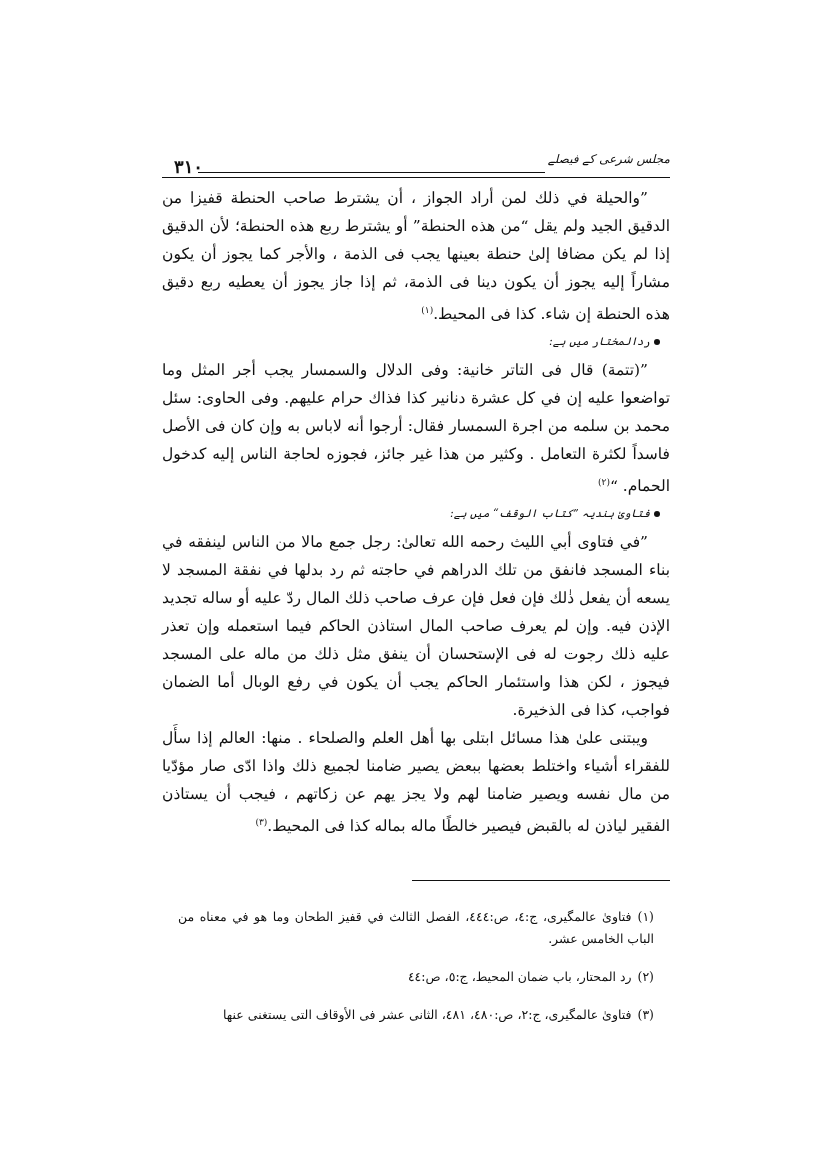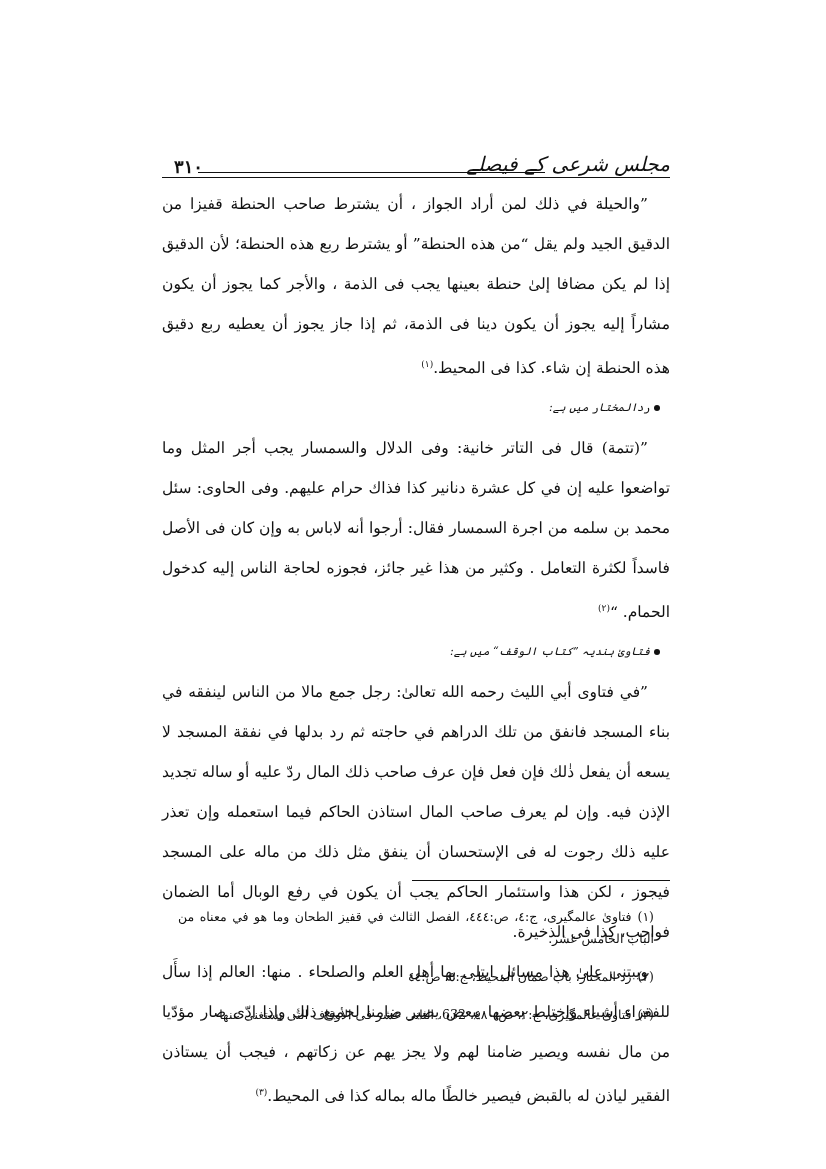--- a/index.html
+++ b/index.html
@@ -1,24 +1,24 @@
 <!DOCTYPE html>
 <html><head>
 <meta charset="utf-8">
 <style>
   html, body { margin: 0; padding: 0; background: #ffffff; }
   body { width: 826px; height: 1169px; position: relative; overflow: hidden;
          font-family: "DejaVu Serif", serif; color: #111; }
   .page { position: absolute; left: 162px; top: 150px; width: 508px; direction: rtl; }
   .header { position: relative; height: 28px; }
-  .header .title { position: absolute; right: 0; top: 2px; font-size: 20px; font-style: italic; margin-left: 40px; }
+  .header .title { position: absolute; right: 0; top: 2px; font-size: 12px; font-style: italic; margin-left: 40px; }
   .header .pageno { position: absolute; left: 12px; top: 6px; font-size: 18px; direction: ltr; font-weight: bold; }
   .header .rule-top { position: absolute; left: 36px; right: 125px; top: 22px; border-top: 1.5px solid #111; }
   .header .rule-bot { position: absolute; left: 0; right: 0; top: 27px; border-top: 1.5px solid #111; }
-  .body { margin-top: 6px; font-size: 15.5px; line-height: 40px; text-align: justify; text-align-last: right; }
+  .body { margin-top: 6px; font-size: 15.5px; line-height: 28px; text-align: justify; text-align-last: right; }
   .para { margin: 0; }
   .indent { text-indent: 22px; }
   .heading { margin: 0; padding-right: 10px; font-size: 11px; font-style: italic; }
   .bullet { display: inline-block; width: 6px; height: 6px; background: #111; border-radius: 50%; margin-left: 4px; vertical-align: middle; }
   sup { font-size: 9px; }
   .fn-rule { position: absolute; left: 250px; width: 258px; top: 730px; border-top: 1.3px solid #111; }
   .footnotes { position: absolute; left: 0; right: 0; top: 740px; font-size: 12.5px; line-height: 22px; text-align: justify; }
   .fn { margin: 16px; }
   .fn .num { margin-left: 6px; }
 </style>
@@ -39,15 +39,15 @@
     <p class="para indent"><span>”(تتمة) قال فى التاتر خانية: وفى الدلال والسمسار يجب أجر المثل وما تواضعوا عليه إن في كل عشرة دنانير كذا فذاك حرام عليهم. وفى الحاوى: سئل محمد بن سلمه من اجرة السمسار فقال: أرجوا أنه لاباس به وإن كان فى الأصل فاسداً لكثرة التعامل . وكثير من هذا غير جائز، فجوزه لحاجة الناس إليه كدخول الحمام. “</span><sup>(۲)</sup></p>
     <p class="heading"><span class="bullet"></span><span>فتاویٰ ہندیہ ”کتاب الوقف“ میں ہے:</span></p>
     <p class="para indent">”في فتاوى أبي الليث رحمه الله تعالىٰ: رجل جمع مالا من الناس لينفقه في بناء المسجد فانفق من تلك الدراهم في حاجته ثم رد بدلها في نفقة المسجد لا يسعه أن يفعل ذٰلك فإن فعل فإن عرف صاحب ذلك المال ردّ عليه أو ساله تجديد الإذن فيه. وإن لم يعرف صاحب المال استاذن الحاكم فيما استعمله وإن تعذر عليه ذلك رجوت له فى الإستحسان أن ينفق مثل ذلك من ماله على المسجد فيجوز ، لكن هذا واستئمار الحاكم يجب أن يكون في رفع الوبال أما الضمان فواجب، كذا فى الذخيرة.</p>
     <p class="para indent"><span>ويبتنى علىٰ هذا مسائل ابتلى بها أهل العلم والصلحاء . منها: العالم إذا سأَل للفقراء أشياء واختلط بعضها ببعض يصير ضامنا لجميع ذلك واذا ادّى صار مؤدّيا من مال نفسه ويصير ضامنا لهم ولا يجز يهم عن زكاتهم ، فيجب أن يستاذن الفقير لياذن له بالقبض فيصير خالطًا ماله بماله كذا فى المحيط.</span><sup>(۳)</sup></p>
   </div>
 
   <div class="fn-rule"></div>
   <div class="footnotes">
     <p class="fn"><span class="num">(۱)</span><span>فتاویٰ عالمگیری، ج:٤، ص:٤٤٤، الفصل الثالث في قفيز الطحان وما هو في معناه من الباب الخامس عشر.</span></p>
     <p class="fn"><span class="num">(۲)</span><span>رد المحتار، باب ضمان المحيط، ج:٥، ص:٤٤</span></p>
-    <p class="fn"><span class="num">(۳)</span><span>فتاویٰ عالمگیری، ج:٢، ص:٤٨٠، 632، الثانى عشر فى الأوقاف التى يستغنى عنها</span></p>
+    <p class="fn"><span class="num">(۳)</span><span>فتاویٰ عالمگیری، ج:٢، ص:٤٨٠، ٤٨١، الثانى عشر فى الأوقاف التى يستغنى عنها</span></p>
   </div>
 </div>
 
 </body></html>

